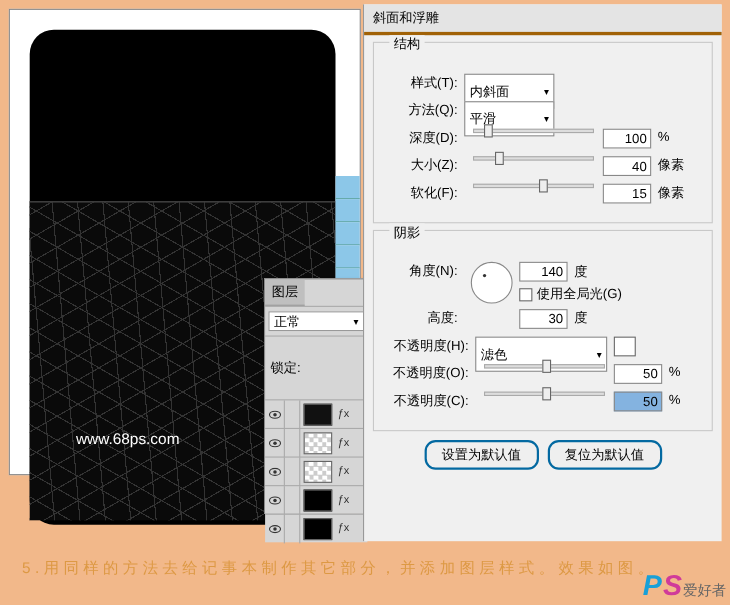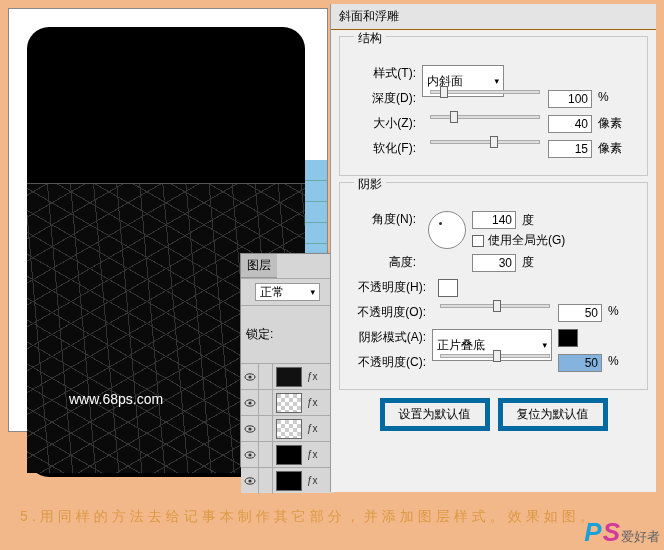--- a/index.html
+++ b/index.html
@@ -3,55 +3,55 @@
 <meta charset="utf-8">
 <style>
 *{margin:0;padding:0;box-sizing:border-box;font-family:"Microsoft YaHei",SimSun,sans-serif;font-size:12px}
 body{background:#f2b88a;width:664px;height:550px;overflow:hidden}
 .workspace{position:absolute;left:8px;top:8px;width:320px;height:424px;background:#fff;border:1px solid #888}
 .slate{position:absolute;left:18px;top:18px;width:278px;height:450px;background:#000;border-radius:22px}
 .texture{position:absolute;left:18px;top:174px;width:278px;height:290px;background:#0a0a0a;border-top:1px solid #555;background-image:repeating-linear-gradient(30deg,transparent 0 18px,#333 18px 19px),repeating-linear-gradient(-30deg,transparent 0 18px,#333 18px 19px),repeating-linear-gradient(85deg,transparent 0 22px,#333 22px 23px)}
 .url{position:absolute;left:60px;bottom:24px;color:#fff;font-size:14px;font-family:Arial}
 .layers{position:absolute;left:240px;top:253px;width:95px;height:214px;background:#d6d6d6;border:1px solid #888;box-shadow:2px 2px 4px rgba(0,0,0,.3)}
 .ltab{background:#bfbfbf;padding:3px 6px;border-bottom:1px solid #999;display:inline-block}
-.lrow{border-top:1px solid #aaa;padding:2px 12px}
+.lrow{border-top:1px solid #aaa;padding:2px 1px}
 .lsel{height:18px;border:1px solid #999;background:#fff;margin:2px;display:flex;align-items:center;padding:0 4px}
 .lsel::after{content:"▾";margin-left:auto;font-size:9px}
 .llock{padding:20px 5px;border-top:1px solid #aaa}
 .litem{height:26px;border-top:1px solid #aaa;display:flex;align-items:center;background:#d6d6d6}
 .eye{width:18px;height:26px;border-right:1px solid #aaa;display:flex;align-items:center;justify-content:center}
 .eye svg{width:12px;height:8px}
 .link{width:14px;height:26px;border-right:1px solid #aaa}
 .thumb{width:26px;height:20px;margin:0 3px;border:1px solid #666;background:#000}
 .thumb.trans{background:repeating-conic-gradient(#fff 0 25%,#ccc 0 50%) 0 0/8px 8px}
 .fx{font-size:10px;color:#333;margin-left:2px}
 .bluestrip{position:absolute;left:305px;top:160px;width:22px;height:130px}
 .bs{height:21px;border-bottom:1px solid #6aa;background:#8cc7e8}
 .dlg{position:absolute;left:330px;top:4px;width:326px;height:488px;background:#f0f0f0;border-left:1px solid #999}
-.dtitle{padding:4px 8px;background:#e4e4e4;border-bottom:1px solid #a16207}
+.dtitle{padding:4px 8px;background:#e4e4e4;border-bottom:3px solid #a16207}
 .group{margin:6px 8px;border:1px solid #c8c8c8;padding:8px 8px 10px}
 .glabel{position:relative;top:-15px;left:6px;background:#f0f0f0;padding:0 4px;display:inline-block}
 .row{display:flex;margin:3px 0;height:22px}
 .lab{width:68px;text-align:right;margin-right:6px}
 .sel{width:90px;height:32px;border:1px solid #888;background:#fff;display:flex;align-items:center;padding:0 4px}
 .sel::after{content:"▾";margin-left:auto;font-size:9px}
 .slider{flex:1;height:4px;background:#ddd;border:1px solid #aaa;margin:0 8px;position:relative;max-width:110px}
 .knob{position:absolute;width:8px;height:12px;background:#eee;border:1px solid #666;top:-5px}
 .num{width:44px;height:18px;border:1px solid #888;background:#fff;text-align:right;padding:0 3px;line-height:16px}
 .unit{margin-left:6px;width:28px}
 .radio{display:flex;align-items:center;gap:3px}
 .rc{width:12px;height:12px;border:1px solid #666;border-radius:50%;background:#fff;display:inline-flex;align-items:center;justify-content:center}
 .rc.on::after{content:"";width:6px;height:6px;background:#5a8;border-radius:50%}
 .cb{width:12px;height:12px;border:1px solid #666;background:#fff;display:inline-flex;align-items:center;justify-content:center}
 .anglectl{width:38px;height:38px;border:1px solid #888;border-radius:50%;background:#fff;position:relative;margin:0 6px}
 .anglectl::after{content:"";position:absolute;width:3px;height:3px;background:#333;border-radius:50%;left:10px;top:10px}
 .swatch{width:20px;height:18px;border:1px solid #666;display:inline-block}
 .grad{width:20px;height:18px;border:1px solid #666;background:linear-gradient(135deg,#000,#fff);display:inline-block}
 .btnrow{display:flex;justify-content:center;gap:8px;margin:8px 0 4px}
-.btn{border:5px solid #0369a1;background:#efefef;padding:3px 14px;border-radius:0}
+.btn{border:2px solid #0369a1;background:#efefef;padding:3px 14px;border-radius:10px}
 .caption{position:absolute;left:20px;top:508px;color:#d94;font-size:14px;letter-spacing:4px}
 .logo{position:absolute;right:4px;bottom:2px;display:flex;align-items:baseline;gap:1px}
 .logo .p{color:#18a0d8;font-size:26px;font-weight:bold;font-style:italic}
 .logo .s{color:#d03a9a;font-size:26px;font-weight:bold;font-style:italic}
 .logo .cn{color:#666;font-size:13px}
 .selblue{background:#84b3e0}
 </style>
 </head>
 <body>
 
@@ -141,20 +141,26 @@
   <div class="group">
     <span class="glabel">结构</span>
 
     <div class="row">
       <span class="lab">样式(T):</span>
       <div class="sel" style="width:82px">
           <span>内斜面</span>
         </div>
     </div>
     <div class="row">
+      <span class="lab">方法(Q):</span>
+      <div class="sel" style="width:82px">
+          <span>平滑</span>
+        </div>
+    </div>
+    <div class="row">
       <span class="lab">深度(D):</span>
       <div class="slider">
           <div class="knob" style="left:8%"></div>
         </div>
       <div class="num">100</div>
       <span class="unit">%</span>
     </div>
     <div class="row">
       <span class="lab">大小(Z):</span>
       <div class="slider">
@@ -191,38 +197,33 @@
       </div>
     </div>
     <div class="row">
       <span class="lab">高度:</span>
       <span style="width:50px"></span>
       <div class="num">30</div>
       <span class="unit">度</span>
     </div>
     <div class="row">
       <span class="lab" style="width:78px">不透明度(H):</span>
+      <div class="sel" style="width:120px">
+          <span>滤色</span>
+        </div>
       <span style="width:6px"></span>
       <span class="swatch" style="background:#fff"></span>
     </div>
     <div class="row">
       <span class="lab" style="width:78px">不透明度(O):</span>
       <div class="slider">
           <div class="knob" style="left:48%"></div>
         </div>
       <div class="num">50</div>
       <span class="unit">%</span>
-    </div>
-    <div class="row">
-      <span class="lab" style="width:78px">阴影模式(A):</span>
-      <div class="sel" style="width:120px">
-          <span>正片叠底</span>
-        </div>
-      <span style="width:6px"></span>
-      <span class="swatch" style="background:#000"></span>
     </div>
     <div class="row">
       <span class="lab" style="width:78px">不透明度(C):</span>
       <div class="slider">
           <div class="knob" style="left:48%"></div>
         </div>
       <div class="num selblue">50</div>
       <span class="unit">%</span>
     </div>
   </div>

